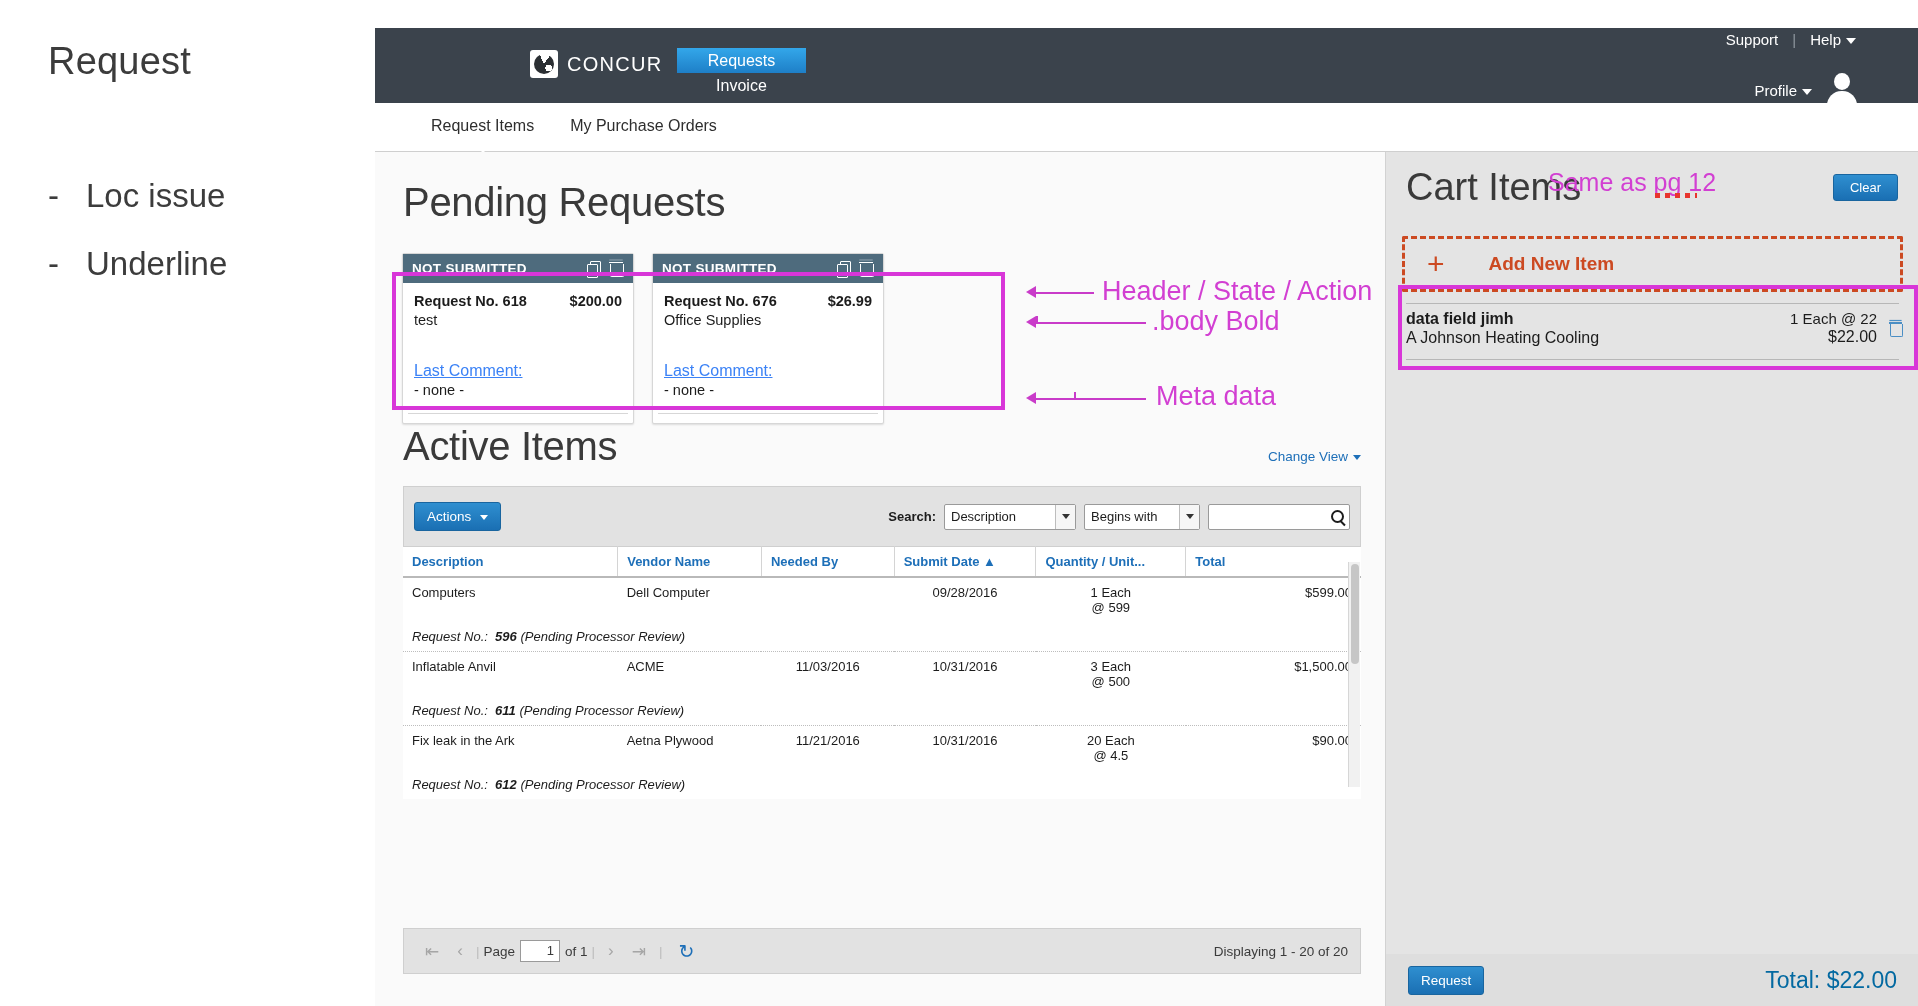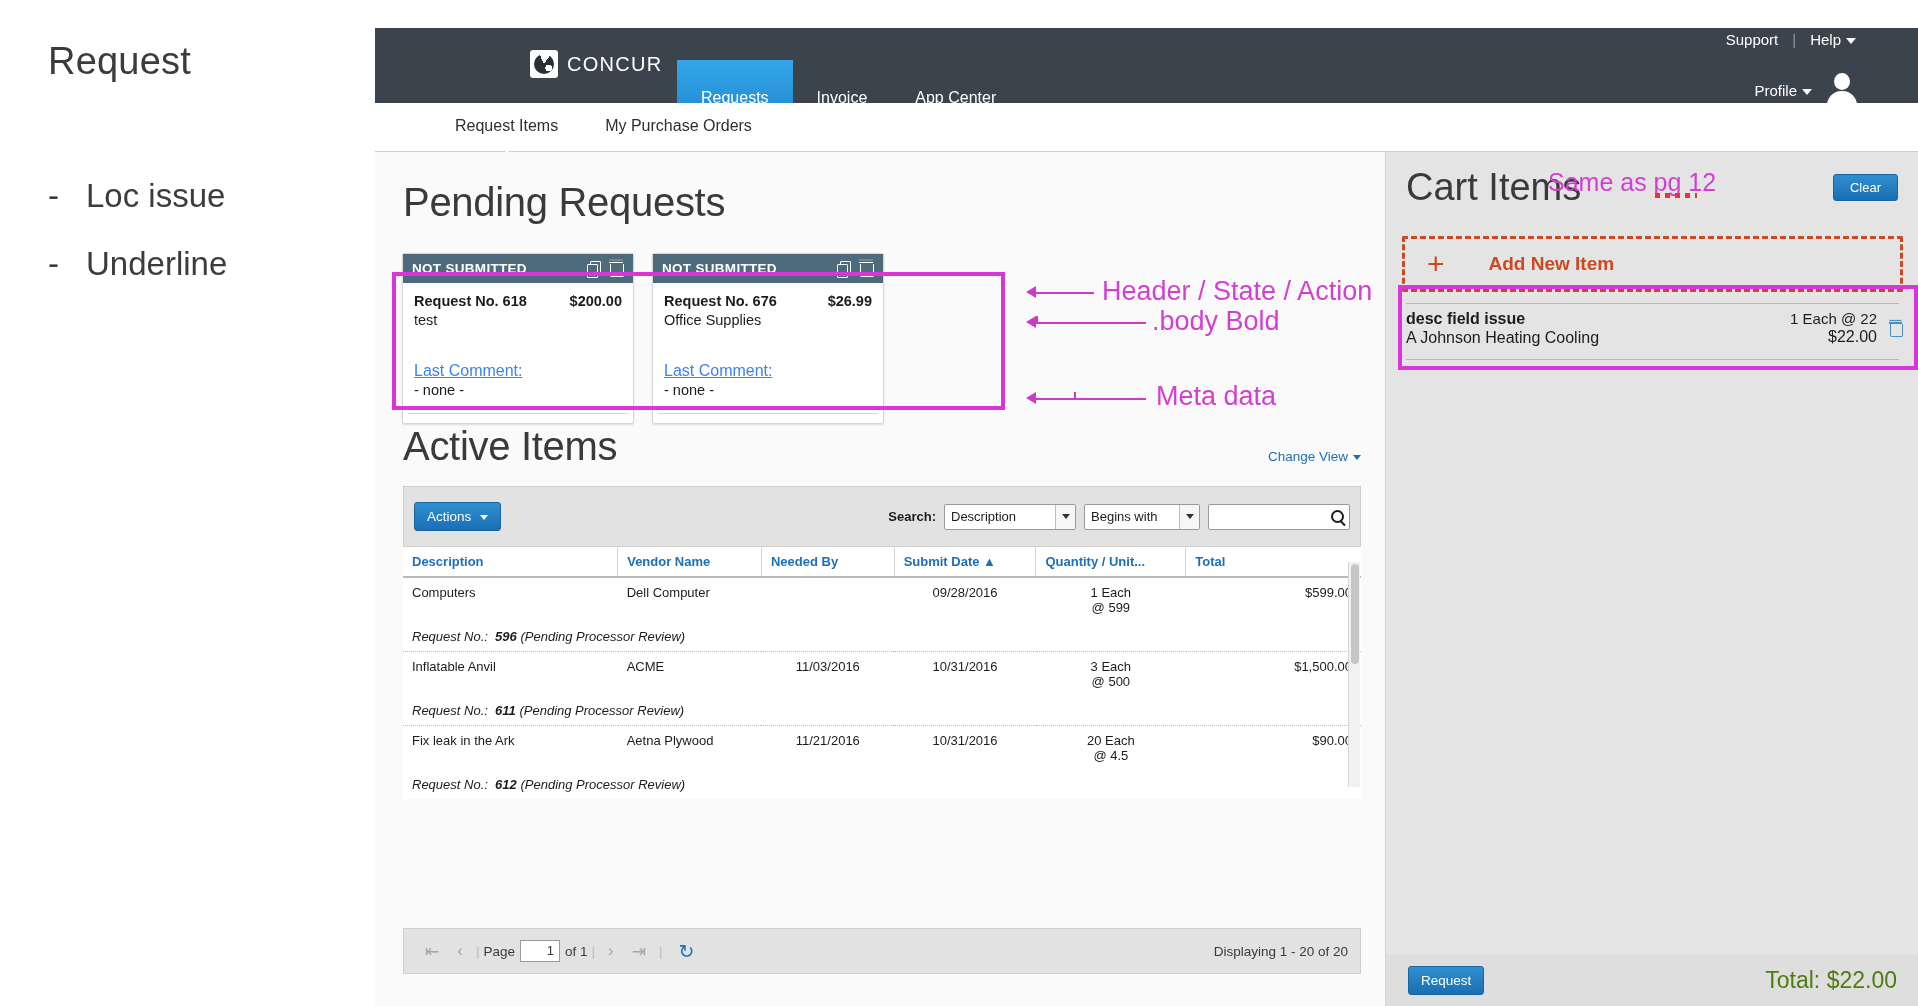--- a/index.html
+++ b/index.html
@@ -40,38 +40,38 @@
   }
   .logo-mark::after {
     content: ""; position: absolute; left: 4px; top: 4px; width: 20px; height: 20px;
     border-radius: 50%;
     background:
       radial-gradient(circle at 74% 70%, #fff 0 3.4px, transparent 3.5px),
       conic-gradient(from 35deg at 50% 50%, #2b2f33 0 300deg, #fff 300deg 360deg);
   }
   .logo-text { color: #fff; font-size: 20px; font-weight: 400; letter-spacing: 1.3px; }
 
-  .navtabs { position: absolute; left: 302px; top: 32px; height: 75px; display: flex; }
+  .navtabs { position: absolute; left: 302px; top: 20px; height: 75px; display: flex; flex-direction: column; }
   .navtab {
     height: 75px; padding: 0 24px; display: flex; align-items: center; justify-content: center;
     color: #ffffff; font-size: 16px; white-space: nowrap; cursor: pointer;
   }
   .navtab.active { background: linear-gradient(180deg, #33a7ea 0%, #1e7fc7 100%); }
 
   .topright-1 { position: absolute; right: 62px; top: 3px; display: flex; align-items: center; gap: 14px; color: #fff; font-size: 15px; }
   .topright-1 .sep { color: #8e969e; }
   .topright-2 { position: absolute; right: 58px; top: 44px; display: flex; align-items: center; gap: 12px; color: #fff; font-size: 15px; }
   .caret { display: inline-block; width: 0; height: 0; border-left: 5px solid transparent; border-right: 5px solid transparent; border-top: 6px solid currentColor; margin-left: 5px; vertical-align: middle; }
   .avatar { width: 36px; height: 36px; position: relative; }
   .avatar::before { content: ""; position: absolute; left: 10px; top: 1px; width: 16px; height: 17px; background: #fff; border-radius: 50%; }
   .avatar::after { content: ""; position: absolute; left: 3px; top: 19px; width: 30px; height: 19px; background: #fff; border-radius: 16px 16px 5px 5px; }
 
   
   .subnav { position: absolute; left: 0; top: 103px; width: 1543px; height: 49px; background: #fff; border-bottom: 1px solid #cfcfcf; }
-  .subnav-inner { position: absolute; left: 50px; top: 0; display: flex; gap: 35px; margin-left: 24px; }
+  .subnav-inner { position: absolute; left: 50px; top: 0; display: flex; gap: 24px; }
   .subnav-item { font-size: 16px; color: #2e2e2e; padding: 14px 6px; cursor: pointer; position: relative; }
   .subnav-item.active::after {
     content: ""; position: absolute; left: 50%; bottom: -15px; transform: translateX(-50%);
     width: 0; height: 0; border-left: 14px solid transparent; border-right: 14px solid transparent; border-bottom: 14px solid #ffffff;
   }
   .subnav-item.active::before {
     content: ""; position: absolute; left: 50%; bottom: -17px; transform: translateX(-50%);
     width: 0; height: 0; border-left: 15px solid transparent; border-right: 15px solid transparent; border-bottom: 15px solid #cfcfcf;
   }
 
@@ -177,21 +177,21 @@
   .ci-vendor { font-size: 16px; color: #1c1c1c; margin-top: 1px; }
   .ci-right { text-align: right; margin-right: 12px; }
   .ci-qty { font-size: 15px; color: #1c1c1c; }
   .ci-price { font-size: 16px; color: #1c1c1c; margin-top: 1px; }
   .ci-trash { width: 14px; height: 17px; position: relative; margin-top: 10px; cursor: pointer; }
   .ci-trash::before { content: ""; position: absolute; left: 1px; top: 4px; width: 11px; height: 12px; border: 1.6px solid #4b8ec4; border-top: none; border-radius: 0 0 2px 2px; }
   .ci-trash::after { content: ""; position: absolute; left: 0; top: 2px; width: 13px; height: 1.8px; background: #4b8ec4; box-shadow: 0 -2.5px 0 -0.4px #4b8ec4; }
   .cart-rule2 { margin: 6px 20px 0 20px; border-top: 1px solid #b7b7b7; }
 
   .cart-foot { position: absolute; left: 0; bottom: 0; width: 533px; height: 52px; background: #dedede; display: flex; align-items: center; padding: 0 22px; }
-  .cart-total { margin-left: auto; font-size: 23px; color: #4d7c0f; }
+  .cart-total { margin-left: auto; font-size: 23px; color: #0369a1; }
 
   
   .mbox { position: absolute; border: 4px solid #d836d8; pointer-events: none; }
   .mtext { position: absolute; color: #d23fd2; font-size: 27px; white-space: nowrap; }
   .mtext-sm { position: absolute; color: #d23fd2; font-size: 25px; white-space: nowrap; }
   .mline { position: absolute; background: #c93bc9; height: 2px; }
   .marrow { position: absolute; width: 0; height: 0; border-top: 6px solid transparent; border-bottom: 6px solid transparent; border-right: 10px solid #c93bc9; }
   .squiggle {
     position: absolute; height: 5px;
     background: repeating-linear-gradient(90deg, #e8352e 0 5px, transparent 5px 10px);
@@ -398,21 +398,21 @@
         <button class="btn-clear">Clear</button>
       </div>
       <div class="cart-body">
         <div class="add-new">
           <span class="add-plus">+</span>
           <span class="add-label">Add New Item</span>
         </div>
         <div class="cart-rule"></div>
         <div class="cart-item">
           <div class="ci-left">
-            <div class="ci-name">desc field issue</div>
+            <div class="ci-name">data field jimh</div>
             <div class="ci-vendor">A Johnson Heating Cooling</div>
           </div>
           <div class="ci-right">
             <div class="ci-qty">1 Each @ 22</div>
             <div class="ci-price">$22.00</div>
           </div>
           <span class="ci-trash"></span>
         </div>
         <div class="cart-rule2"></div>
       </div>

